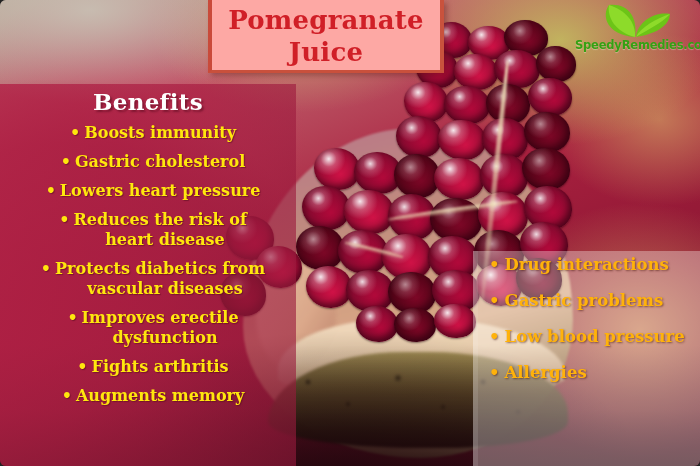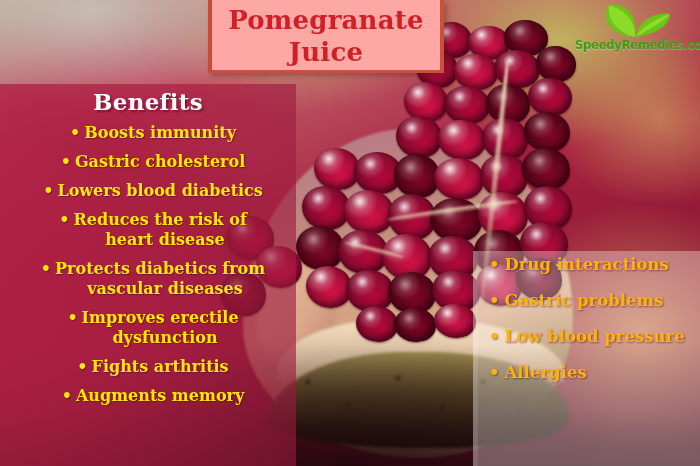--- a/index.html
+++ b/index.html
@@ -5,20 +5,21 @@
 <style>
   * { margin:0; padding:0; box-sizing:border-box; }
   html,body { background:#222; }
 
   .canvas{
     position:relative;
     width:700px; height:466px;
     overflow:hidden;
     font-family:"Liberation Serif", serif;
     user-select:none;
+    border-radius:6px;
   }
 
   
   .photo{ position:absolute; inset:0; overflow:hidden;
     background:
       
       radial-gradient(ellipse 230px 150px at 560px 40px, rgba(196,198,96,.85) 0%, rgba(170,150,80,0) 70%),
       radial-gradient(ellipse 160px 120px at 660px 120px, rgba(205,150,95,.75) 0%, rgba(190,130,90,0) 72%),
       radial-gradient(ellipse 200px 170px at 640px 330px, rgba(214,150,96,.8) 0%, rgba(190,120,80,0) 75%),
       
@@ -258,21 +259,21 @@
       </svg>
     </div>
     <div class="logo-text">SpeedyRemedies.com</div>
   </div>
 
   <div class="sec-benefits">
     <div class="heading">Benefits</div>
     <ul class="blist">
       <li><span class="bullet">•</span><span>Boosts immunity</span></li>
       <li><span class="bullet">•</span><span>Gastric cholesterol</span></li>
-      <li><span class="bullet">•</span><span>Lowers blood diabetics</span></li>
+      <li><span class="bullet">•</span><span>Lowers heart pressure</span></li>
       <li><span class="bullet">•</span><span>Reduces the risk of</span><span class="wrap2">heart disease</span></li>
       <li><span class="bullet">•</span><span>Protects diabetics from</span><span class="wrap2">vascular diseases</span></li>
       <li><span class="bullet">•</span><span>Improves erectile</span><span class="wrap2">dysfunction</span></li>
       <li><span class="bullet">•</span><span>Fights arthritis</span></li>
       <li><span class="bullet">•</span><span>Augments memory</span></li>
     </ul>
   </div>
 
   <div class="sec-side">
     <ul class="slist">

